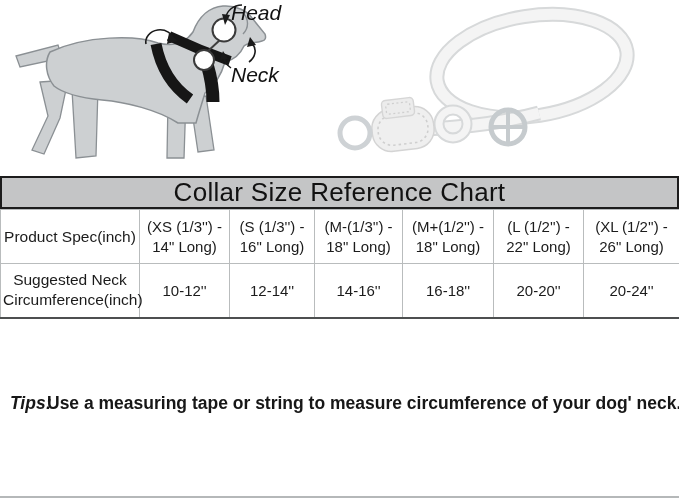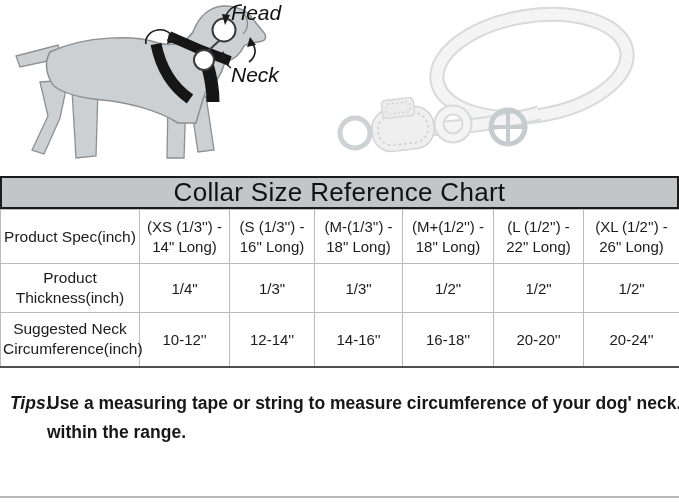--- a/index.html
+++ b/index.html
@@ -161,42 +161,32 @@
     </td>
     <td class="colhead">
       <span>(L (1/2'') -</span>
       <span>22" Long)</span>
     </td>
     <td class="colhead">
       <span>(XL (1/2'') -</span>
       <span>26" Long)</span>
     </td>
   </tr>
-  <tr class="r1">
-    <td class="rowlabel">Product Thickness(inch)</td>
-    <td>1/4"</td>
-    <td>1/3"</td>
-    <td>1/3"</td>
-    <td>1/2"</td>
-    <td>1/2"</td>
-    <td>1/2"</td>
-  </tr>
   <tr class="r2">
     <td class="rowlabel">Suggested Neck Circumference(inch)</td>
     <td>10-12''</td>
     <td>12-14''</td>
     <td>14-16''</td>
     <td>16-18''</td>
     <td>20-20''</td>
     <td>20-24''</td>
   </tr>
 </tbody>
   </table>
 
 <div class="tips">
   <span class="tiplabel">Tips:</span>
   <div class="tiplines">
     <div class="tline">Use a measuring tape or string to measure circumference of your dog' neck.</div>
-    <div class="tline">within the range.</div>
   </div>
 </div>
 
 <div class="bottom-rule"></div>
 
 </body></html>

